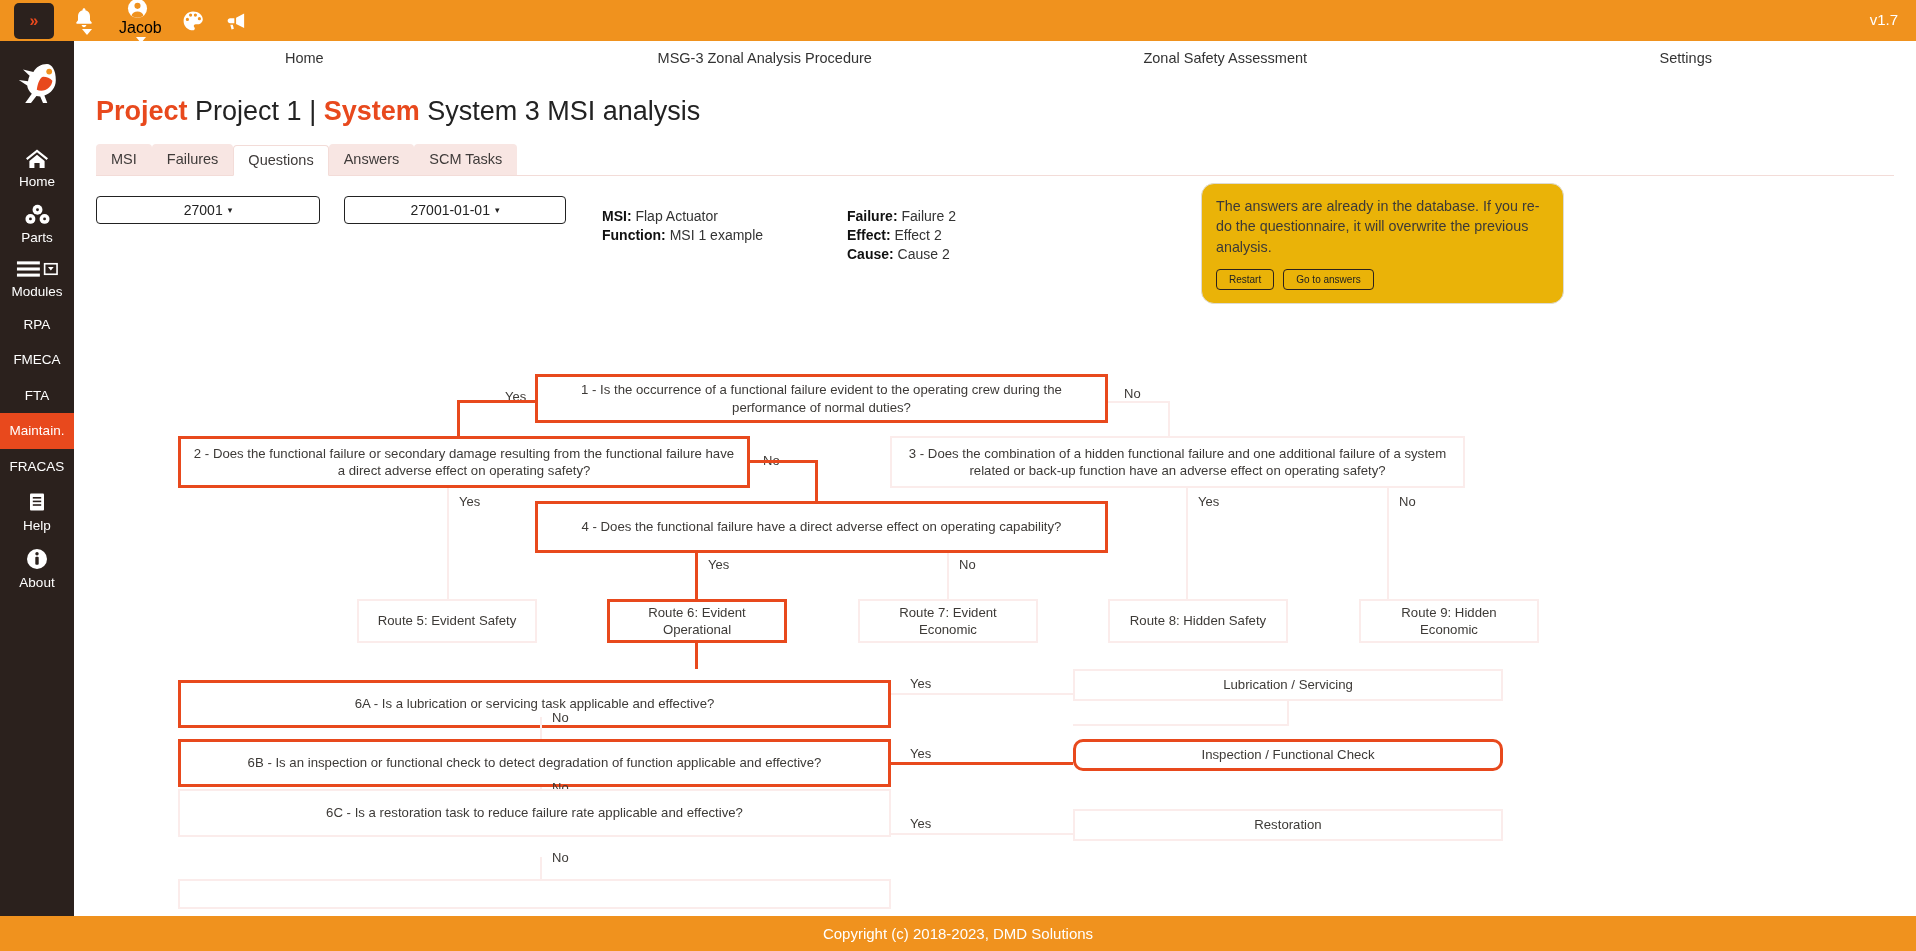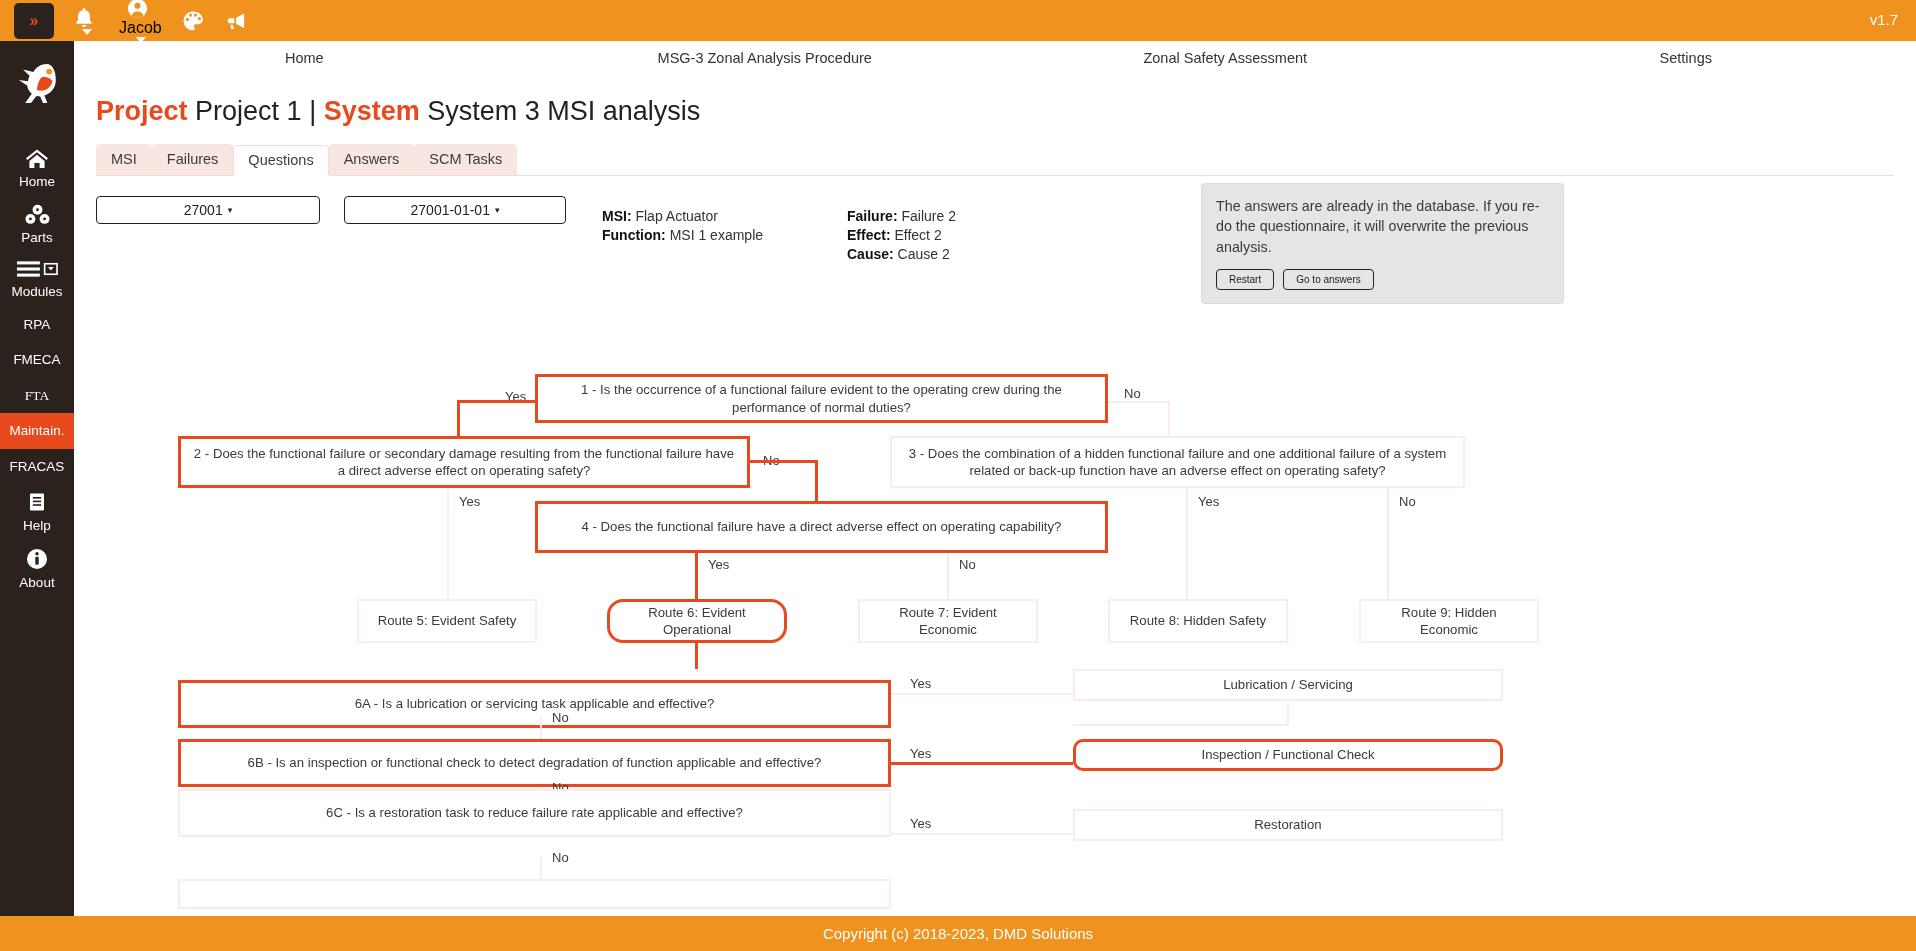--- a/index.html
+++ b/index.html
@@ -102,21 +102,21 @@
   #sel1 { left: 0; width: 224px; }
   #sel2 { left: 248px; width: 222px; }
 
   .infocol { position: absolute; font-size: 14px; line-height: 1.35; color: #333; }
   .infocol b { color: #111; }
   #infoL { left: 506px; top: 11px; }
   #infoR { left: 751px; top: 11px; }
 
   #alertbox {
     position: absolute; left: 1105px; top: -13px; width: 363px;
-    background: #e5e5e5; border: 1px solid #dedbd3; border-radius: 4px;
+    background: #eab308; border: 1px solid #dedbd3; border-radius: 13px;
     padding: 12px 14px 13px 14px;
   }
   #alertmsg { font-size: 14.3px; color: #3d3a37; line-height: 1.42; }
   #alertbtns { margin-top: 12px; display: flex; gap: 9px; }
   .abtn {
     border: 1px solid #2b211d; background: transparent; border-radius: 4px;
     font-size: 10px; padding: 4px 12px; cursor: pointer; color: #222;
     font-family: "Liberation Sans", sans-serif;
   }
 
@@ -235,21 +235,21 @@
     </span>
     <span class="side-lbl">Modules</span>
   </div>
 
   <div class="side-item" style="padding:10px 0;">
     <span class="side-lbl">RPA</span>
   </div>
   <div class="side-item" style="padding:10px 0;">
     <span class="side-lbl">FMECA</span>
   </div>
-  <div class="side-item" style="padding:10px 8px;font-family:Liberation Serif, serif;">
+  <div class="side-item" style="padding:10px 8px;">
     <span class="side-lbl">FTA</span>
   </div>
   <div class="side-item active" style="padding:10px 0;">
     <span class="side-lbl">Maintain.</span>
   </div>
   <div class="side-item" style="padding:10px 0;">
     <span class="side-lbl">FRACAS</span>
   </div>
 
   <div class="side-item">
@@ -375,21 +375,21 @@
 
     <div class="node on" style="left:461px; top:141px; width:573px; height:52px;">4 - Does the functional failure have a direct adverse effect on operating capability?</div>
     <div class="lbl" style="left:634px; top:197px;">Yes</div>
     <div class="lbl" style="left:885px; top:197px;">No</div>
 
     <div class="ln on" style="left:621px; top:193px; width:3px; height:46px;"></div>
 
     <div class="ln" style="left:873px; top:193px; width:2px; height:46px;"></div>
 
     <div class="node" style="left:283px; top:239px; width:180px; height:44px;">Route 5: Evident Safety</div>
-    <div class="node on" style="left:533px; top:239px; width:180px; height:44px;border-radius:16px;">Route 6: Evident Operational</div>
+    <div class="node on" style="left:533px; top:239px; width:180px; height:44px;">Route 6: Evident Operational</div>
     <div class="node" style="left:784px; top:239px; width:180px; height:44px;">Route 7: Evident Economic</div>
     <div class="node" style="left:1034px; top:239px; width:180px; height:44px;">Route 8: Hidden Safety</div>
     <div class="node" style="left:1285px; top:239px; width:180px; height:44px;">Route 9: Hidden Economic</div>
 
     <div class="ln on" style="left:621px; top:283px; width:3px; height:26px;"></div>
 
     <div class="node on" style="left:104px; top:320px; width:713px; height:48px;">6A - Is a lubrication or servicing task applicable and effective?</div>
     <div class="lbl" style="left:836px; top:316px;">Yes</div>
     <div class="lbl" style="left:478px; top:350px;">No</div>
     <div class="ln" style="left:817px; top:333px; width:182px; height:2px;"></div>

